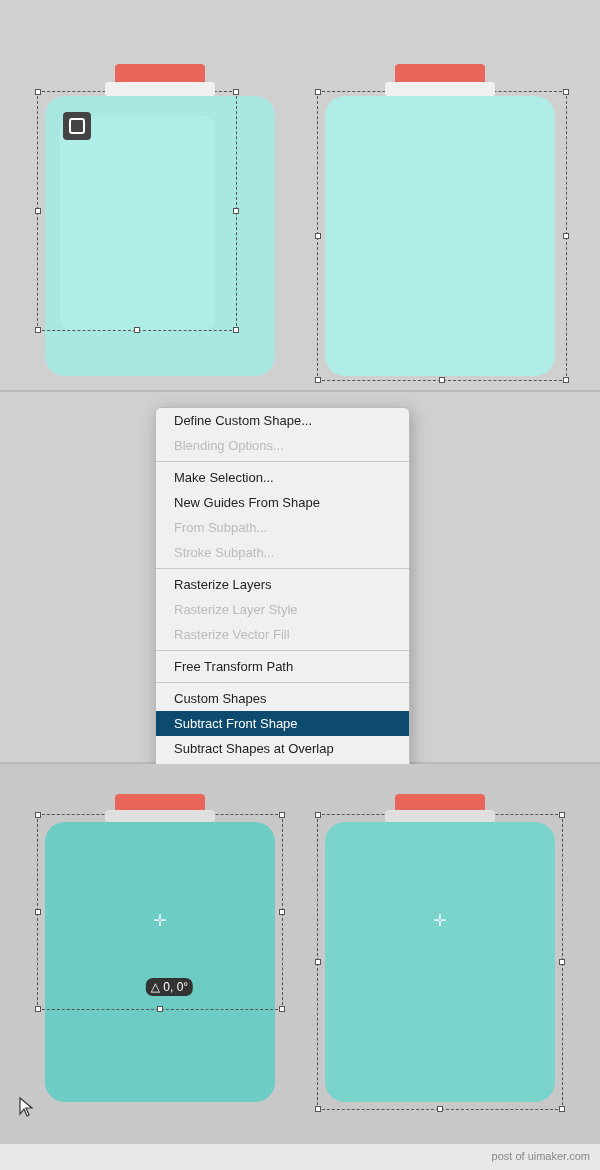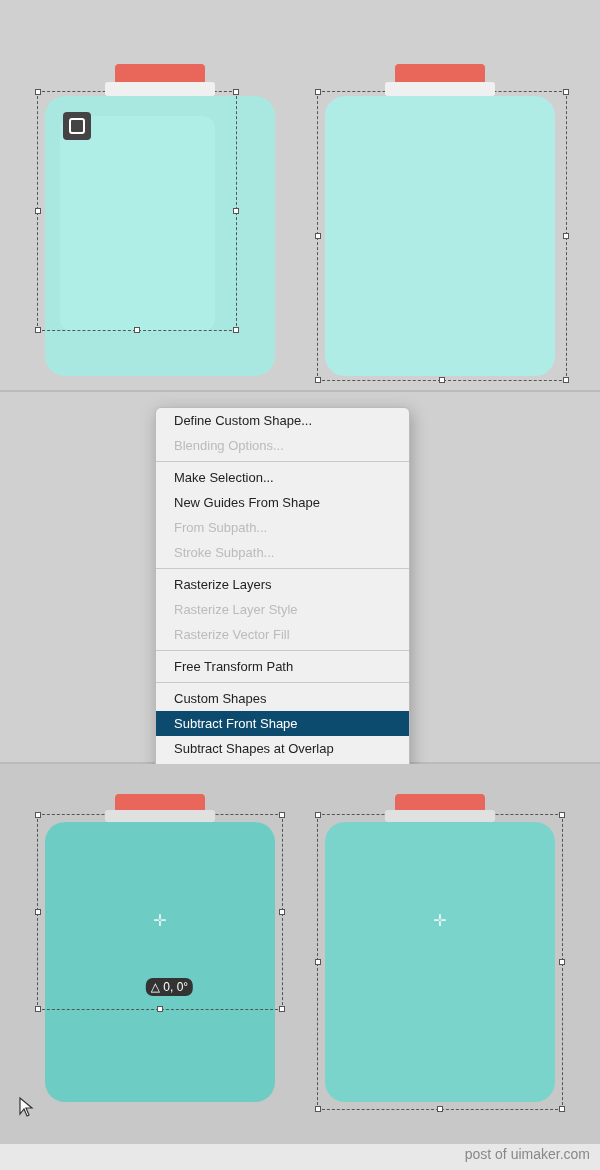--- a/index.html
+++ b/index.html
@@ -269,21 +269,21 @@
       width: 20px;
       height: 20px;
       z-index: 20;
     }
 
     
     .bottom-watermark {
       position: absolute;
       bottom: 8px;
       right: 10px;
-      font-size: 14px;
+      font-size: 11px;
       color: #888;
     }
 
     
     .jar-lid-outer-bottom {
       width: 90px;
       height: 16px;
       background: #e8675a;
       border-radius: 4px 4px 0 0;
       position: relative;

